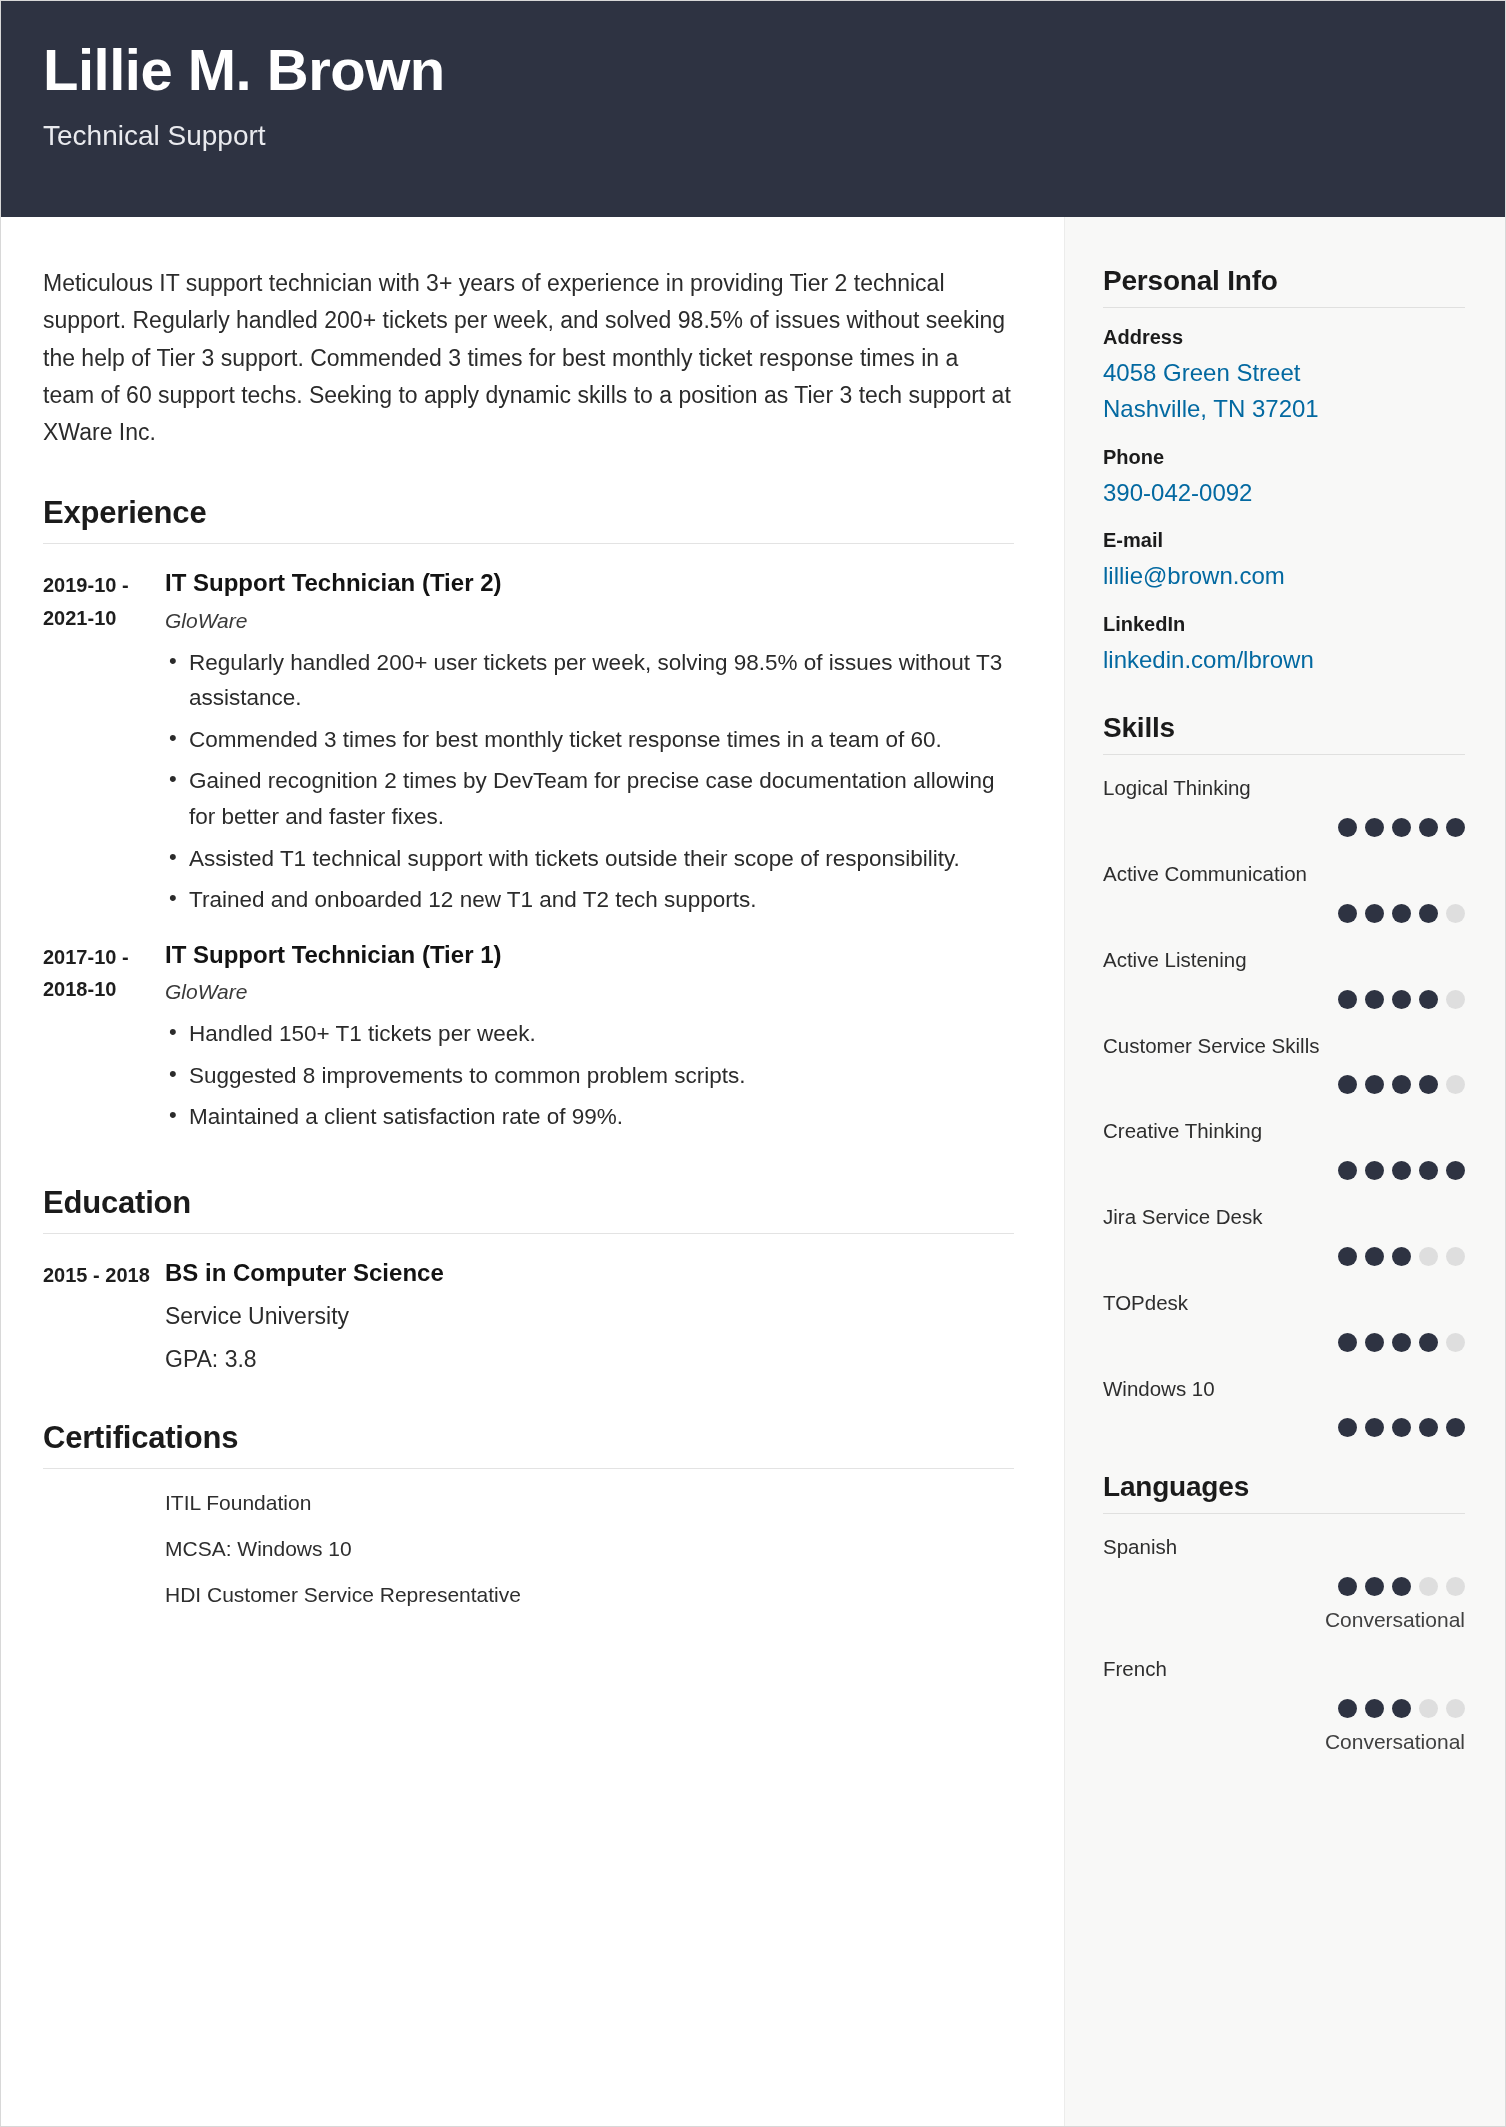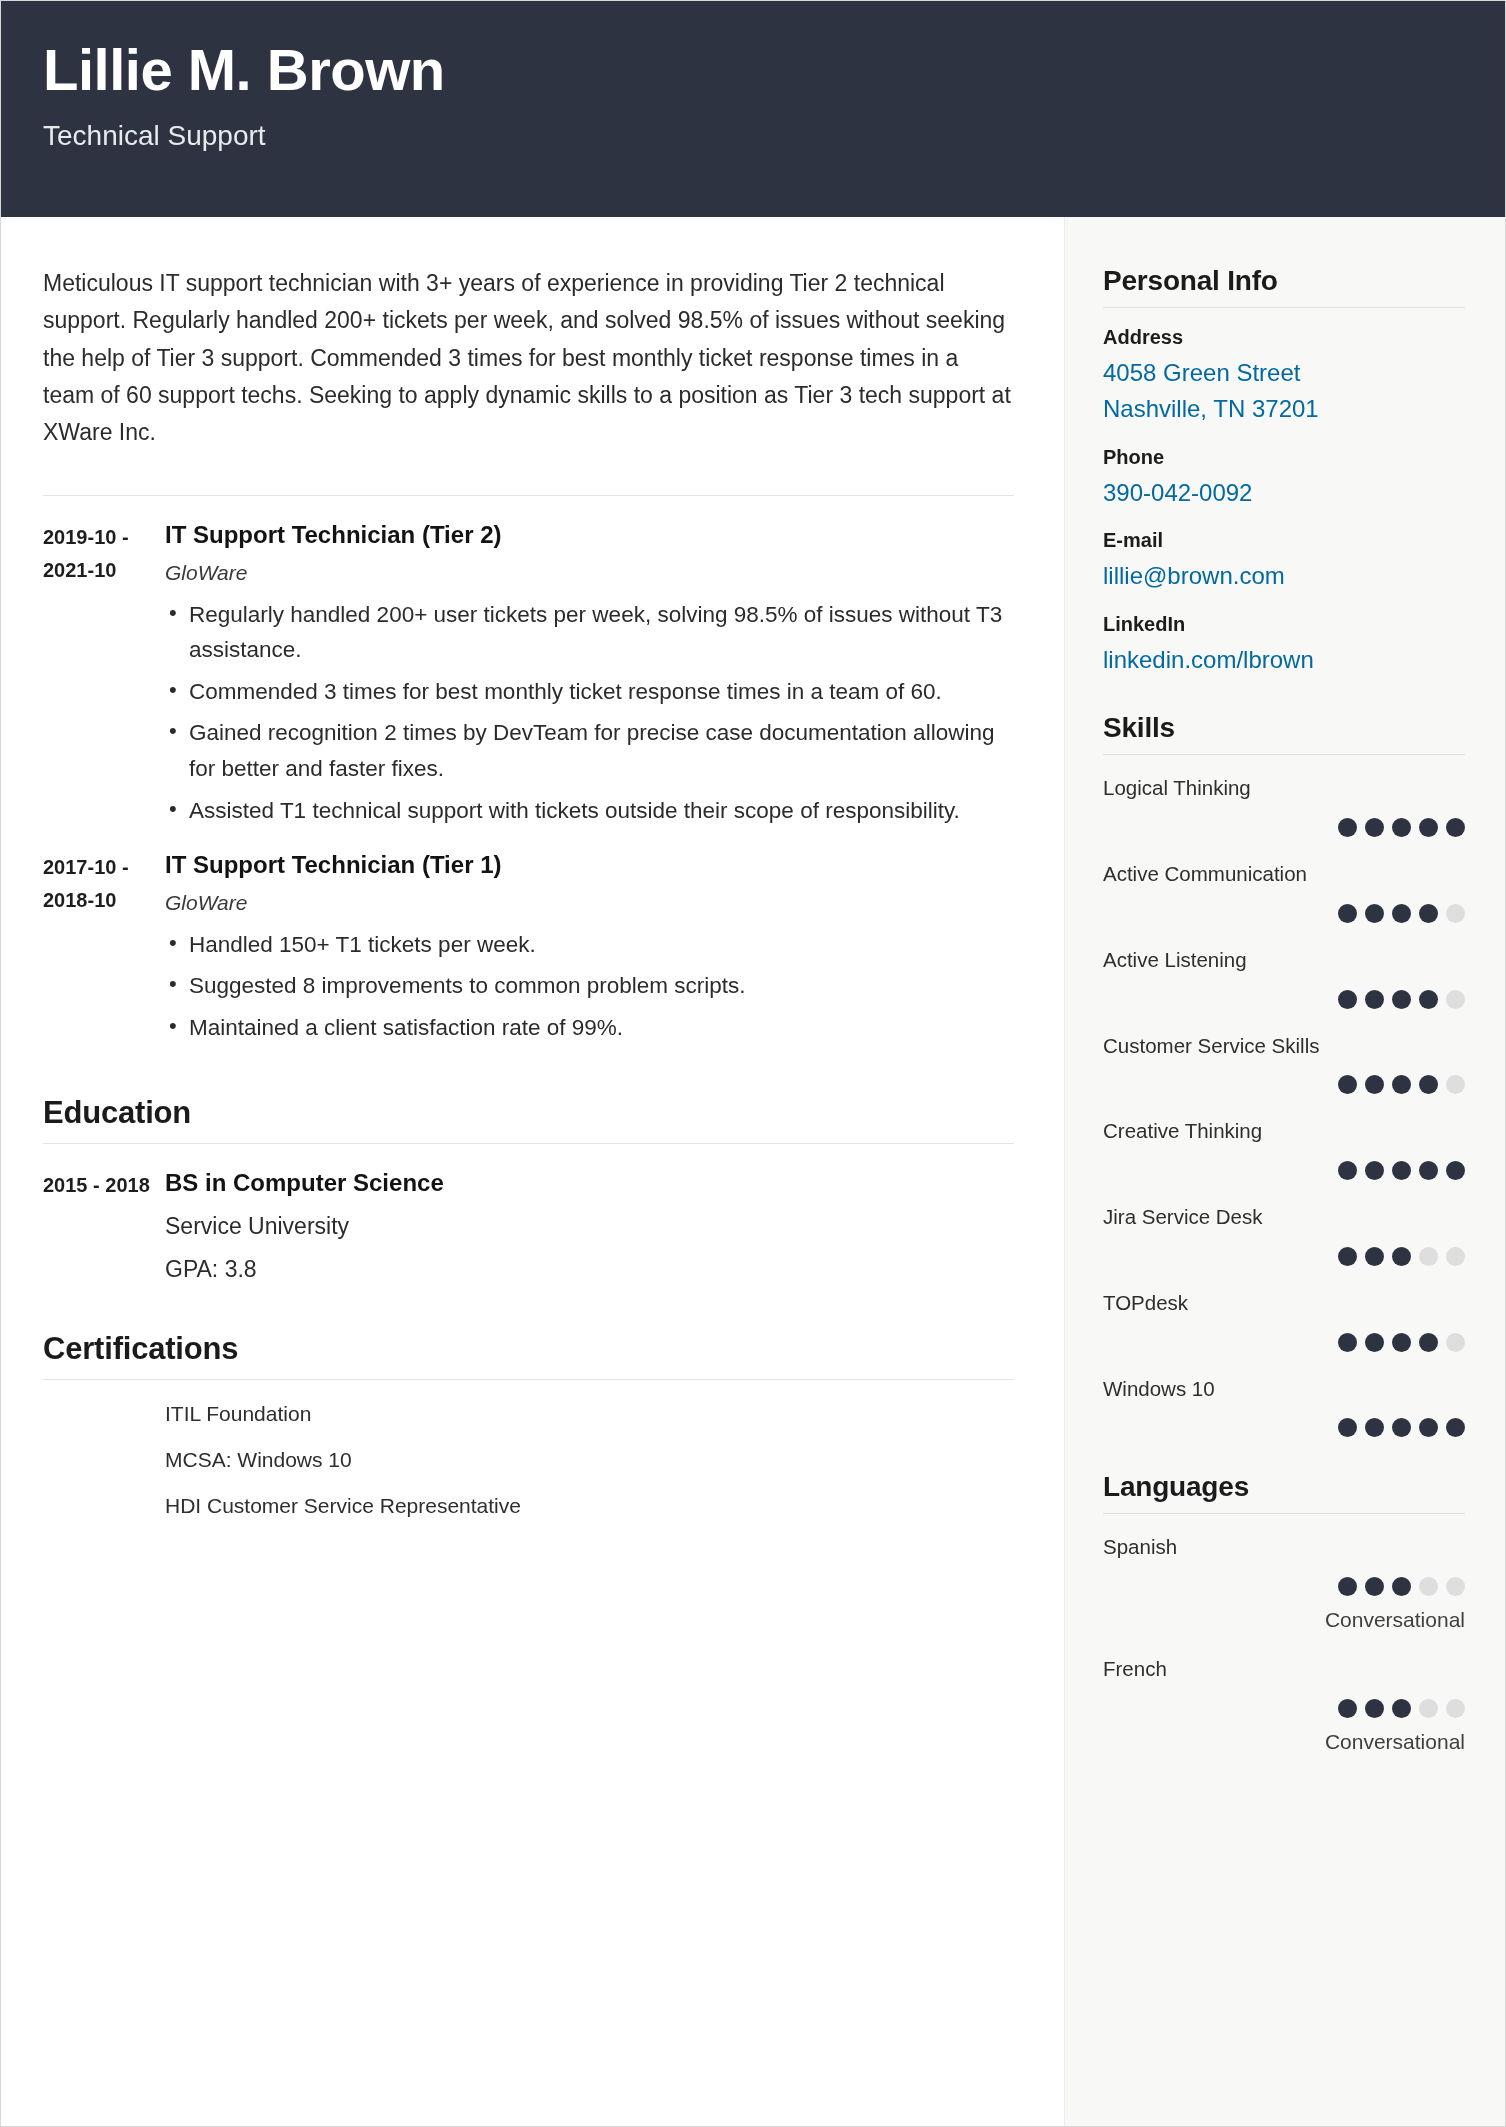--- a/index.html
+++ b/index.html
@@ -194,32 +194,34 @@
     <div class="job-title">Technical Support</div>
   </div>
 
   <div class="body">
 
     <div class="main">
 
       <div class="summary">Meticulous IT support technician with 3+ years of experience in providing Tier 2 technical support. Regularly handled 200+ tickets per week, and solved 98.5% of issues without seeking the help of Tier 3 support. Commended 3 times for best monthly ticket response times in a team of 60 support techs. Seeking to apply dynamic skills to a position as Tier 3 tech support at XWare Inc.</div>
 
       <div class="section">
+        <div class="section-title">Experience</div>
         <div class="rule"></div>
         <div id="experience-entries">
             <div class="entry">
               <div class="entry-dates">2019-10 - 2021-10</div>
               <div class="entry-body">
                 <div class="entry-role">IT Support Technician (Tier 2)</div>
                 <div class="entry-company">GloWare</div>
                 <ul class="bullets">
                   <li>Regularly handled 200+ user tickets per week, solving 98.5% of issues without T3 assistance.</li>
                   <li>Commended 3 times for best monthly ticket response times in a team of 60.</li>
                   <li>Gained recognition 2 times by DevTeam for precise case documentation allowing for better and faster fixes.</li>
                   <li>Assisted T1 technical support with tickets outside their scope of responsibility.</li>
+                  <li>Trained and onboarded 12 new T1 and T2 tech supports.</li>
                 </ul>
               </div>
             </div>
             <div class="entry">
               <div class="entry-dates">2017-10 - 2018-10</div>
               <div class="entry-body">
                 <div class="entry-role">IT Support Technician (Tier 1)</div>
                 <div class="entry-company">GloWare</div>
                 <ul class="bullets">
                   <li>Handled 150+ T1 tickets per week.</li>

